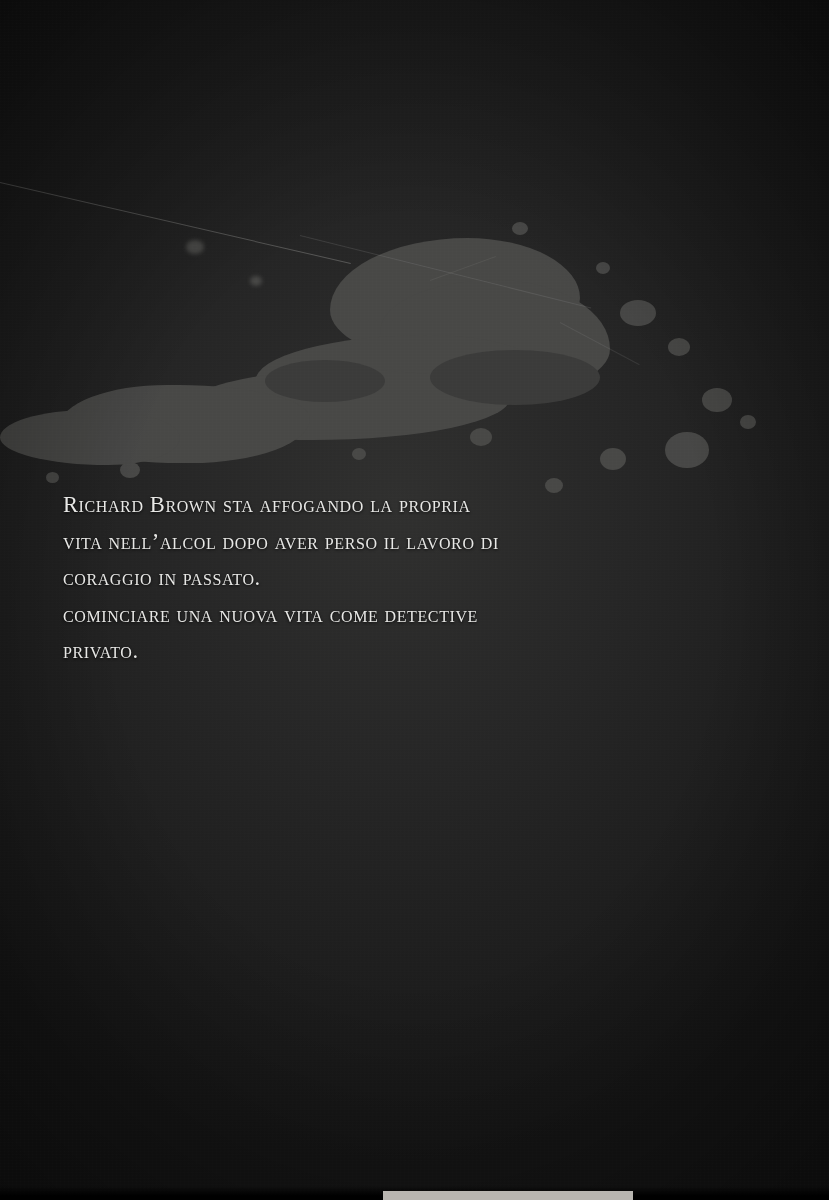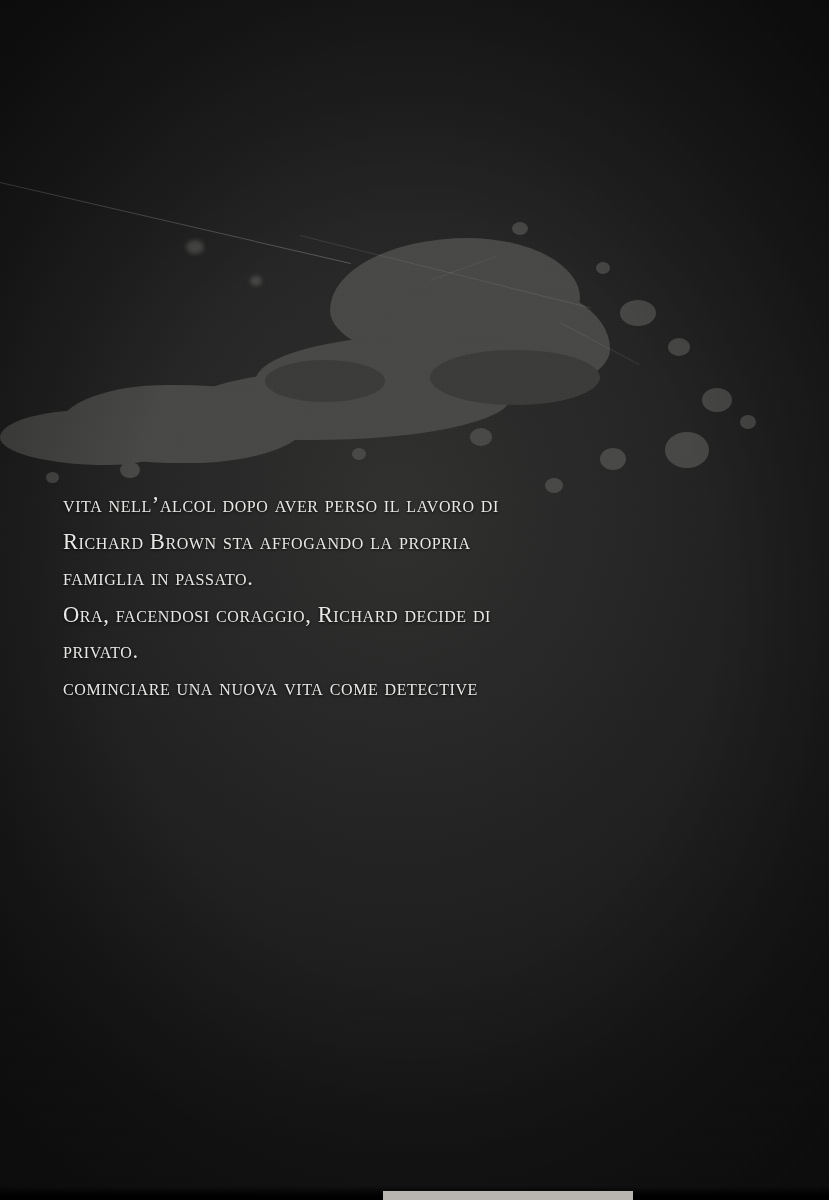--- a/index.html
+++ b/index.html
@@ -135,23 +135,22 @@
     <div class="scratch" style="left:0px;   top:-28px; width:360px; transform:rotate(13deg);"></div>
     <div class="scratch" style="left:300px; top:25px;  width:300px; transform:rotate(14deg); opacity:.5;"></div>
     <div class="scratch" style="left:560px; top:112px; width:90px;  transform:rotate(28deg); opacity:.4;"></div>
     <div class="scratch" style="left:430px; top:70px;  width:70px;  transform:rotate(-20deg); opacity:.35;"></div>
   </div>
 
   <div class="bg-vignette"></div>
   <div class="grain"></div>
 
   <div class="synopsis">
+    <p>Richard Brown sta affogando la propria</p>
     <p>vita nell’alcol dopo aver perso il lavoro di</p>
-    <p>Richard Brown sta affogando la propria</p>
-    <p>famiglia in passato.</p>
-    <p>Ora, facendosi coraggio, Richard decide di</p>
+    <p>coraggio in passato.</p>
+    <p>cominciare una nuova vita come detective</p>
     <p>privato.</p>
-    <p>cominciare una nuova vita come detective</p>
   </div>
 
   <div class="bottom-edge"></div>
   <div class="bottom-notch"></div>
 </div>
 
 </body></html>

